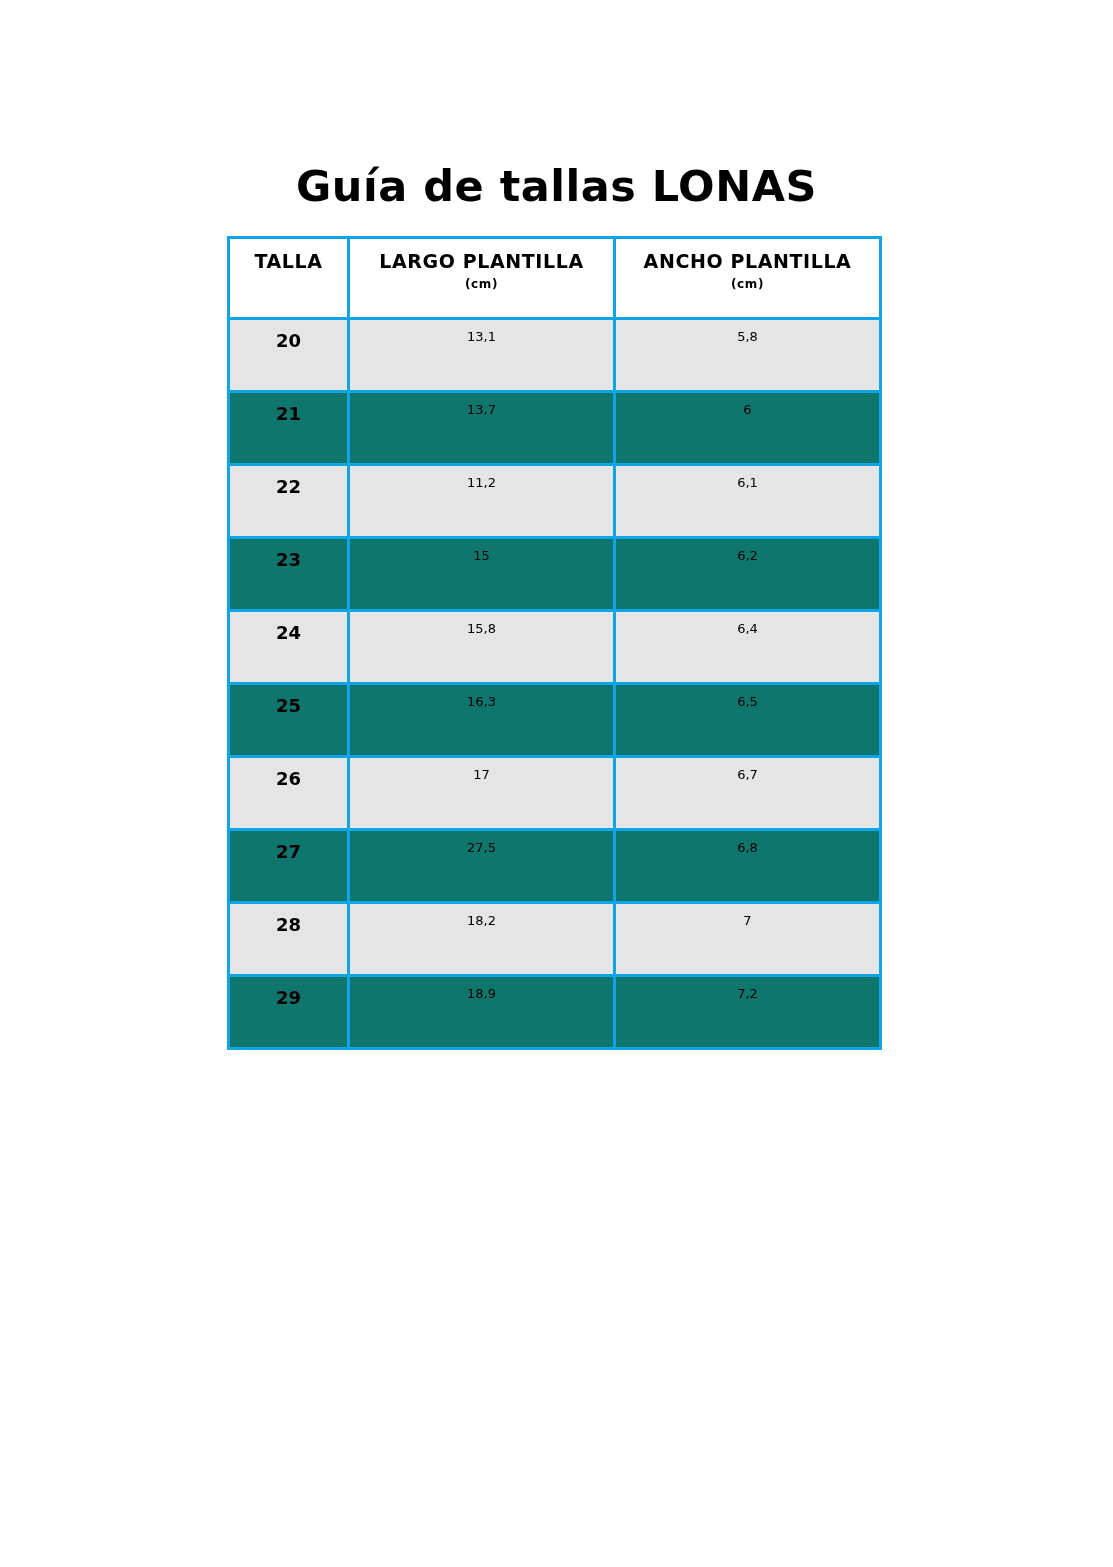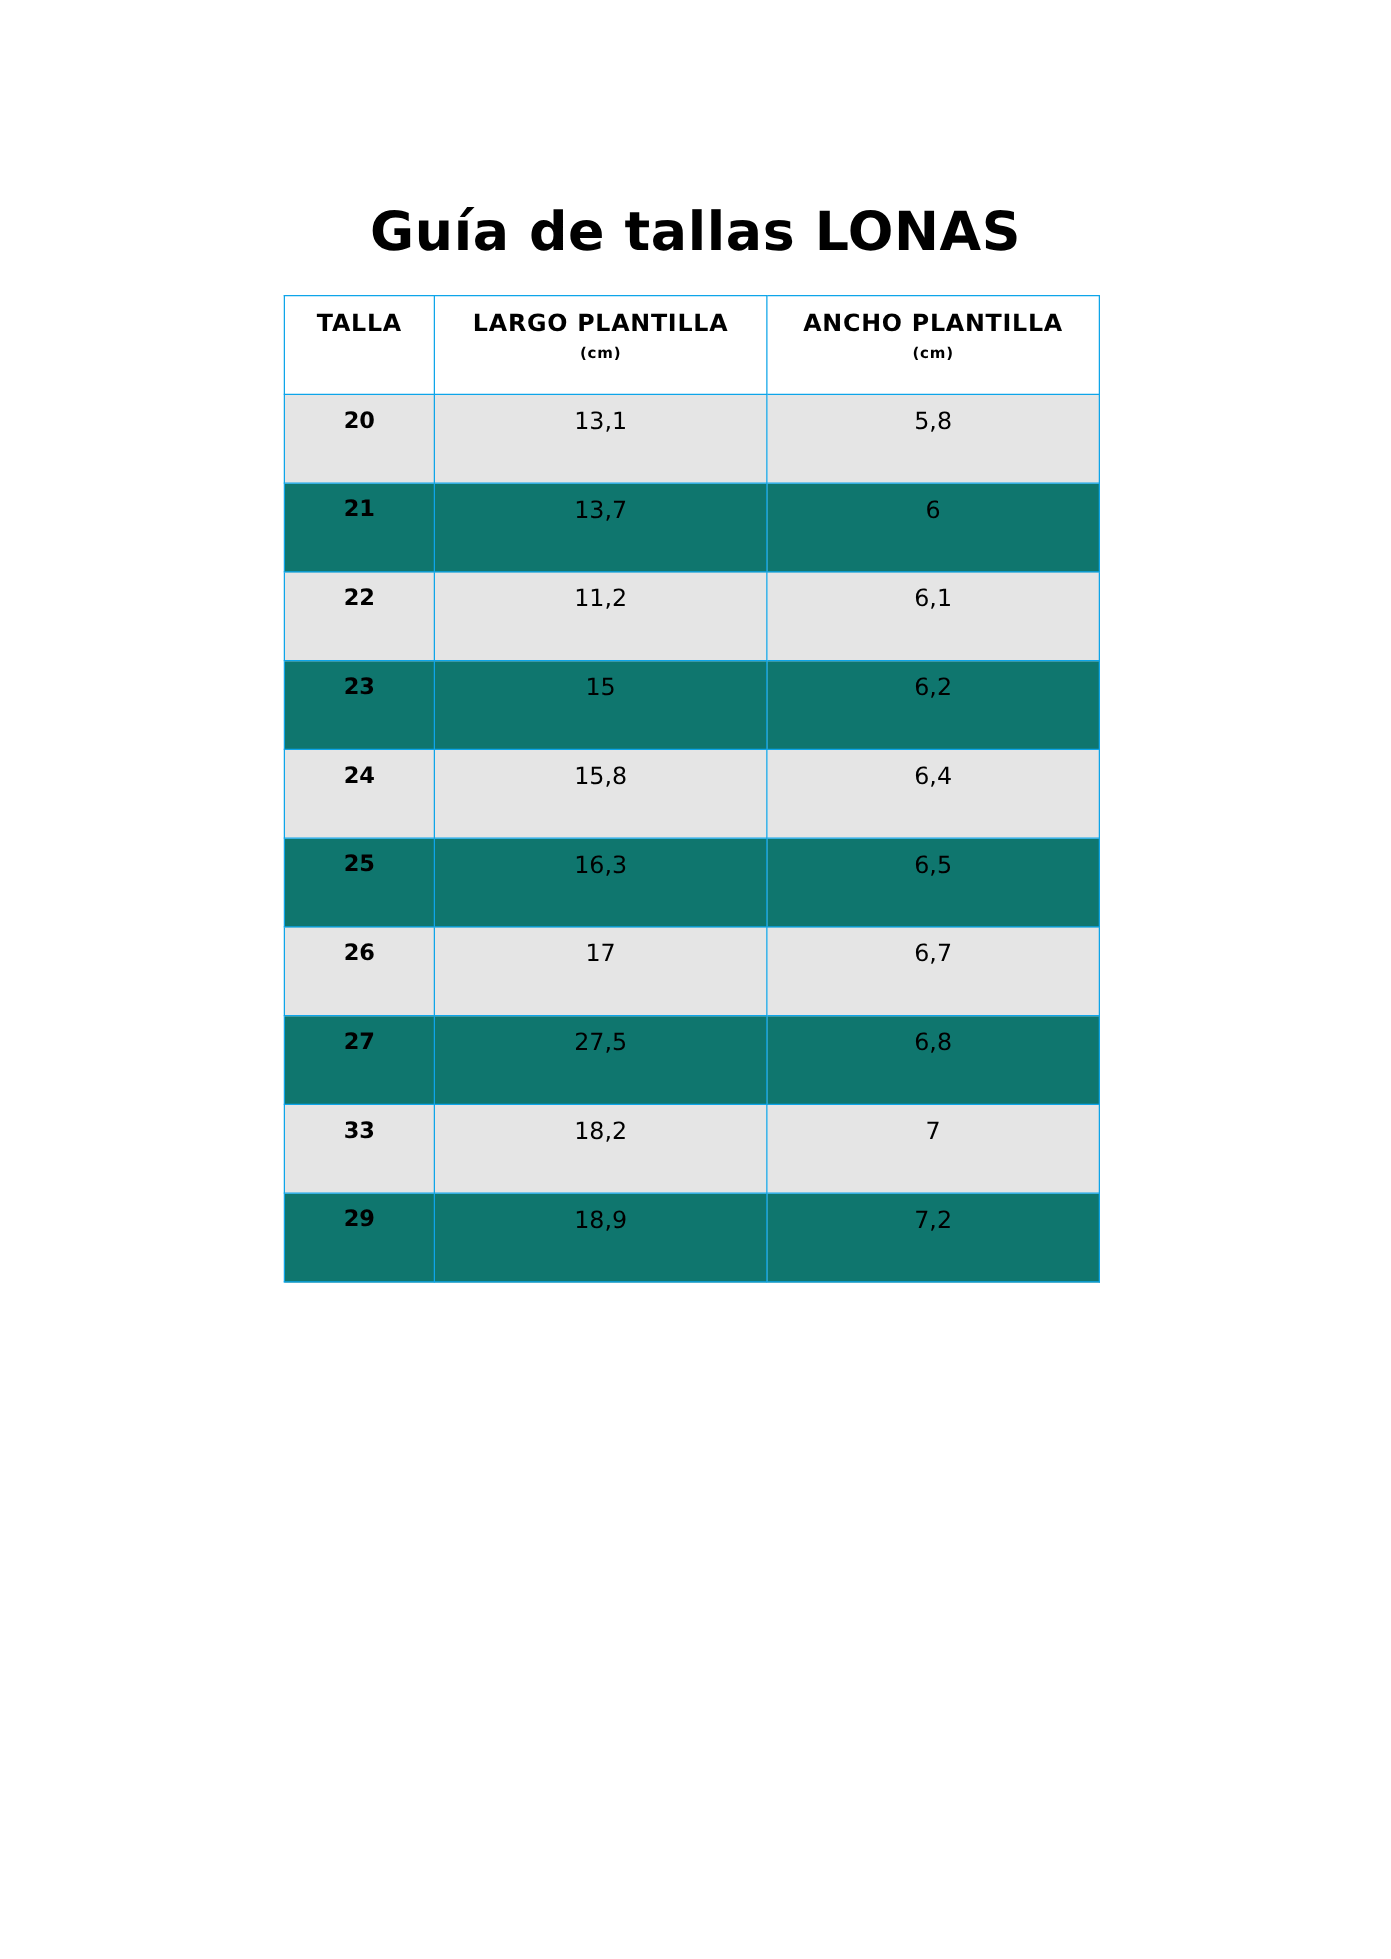--- a/index.html
+++ b/index.html
@@ -50,40 +50,40 @@
     width: 652px;
     table-layout: fixed;
   }
 
   table.size-table col.c-talla  { width: 120px; }
   table.size-table col.c-largo  { width: 266px; }
   table.size-table col.c-ancho  { width: 266px; }
 
   table.size-table th,
   table.size-table td {
-    border: 1px solid #0ea5e9;
+    border: 3px solid #0ea5e9;
     vertical-align: top;
     text-align: center;
     padding: 9px 4px 0 4px;
     color: #000000;
     font-family: "DejaVu Sans", sans-serif;
   }
 
   table.size-table thead th {
     height: 69px;
     background: #ffffff;
     font-size: 19px;
     font-weight: 700;
     letter-spacing: 0.6px;
     line-height: 1.45;
   }
 
   table.size-table tbody td {
     height: 61px;
-    font-size: 19px;
+    font-size: 13px;
     font-weight: 400;
     line-height: 1.3;
   }
 
   table.size-table tbody td.talla-cell {
     font-weight: 700;
     font-size: 18px;
   }
 
   table.size-table tbody tr.shaded td {
@@ -163,21 +163,21 @@
             <td class="talla-cell">26</td>
             <td>17</td>
             <td>6,7</td>
           </tr>
           <tr class="plain">
             <td class="talla-cell">27</td>
             <td>27,5</td>
             <td>6,8</td>
           </tr>
           <tr class="shaded">
-            <td class="talla-cell">33</td>
+            <td class="talla-cell">28</td>
             <td>18,2</td>
             <td>7</td>
           </tr>
           <tr class="plain">
             <td class="talla-cell">29</td>
             <td>18,9</td>
             <td>7,2</td>
           </tr>
         </tbody>
     </table>

